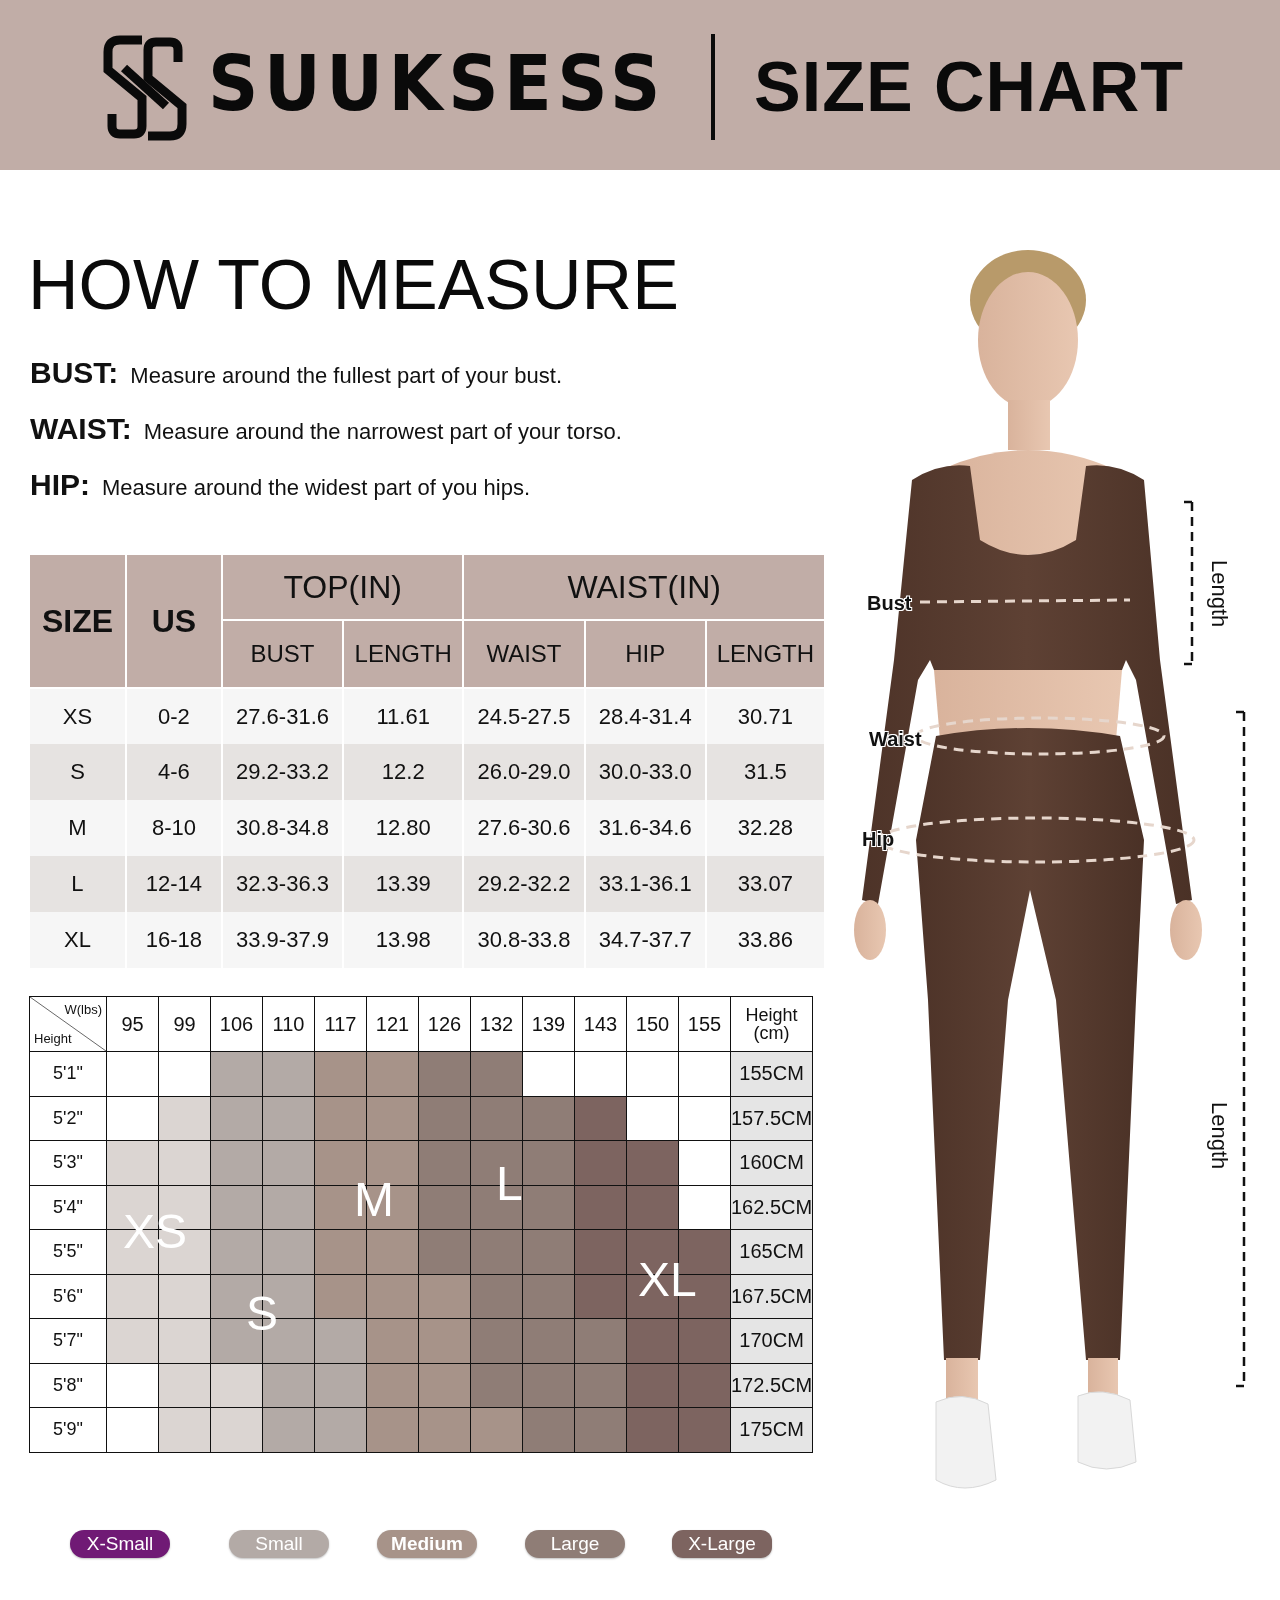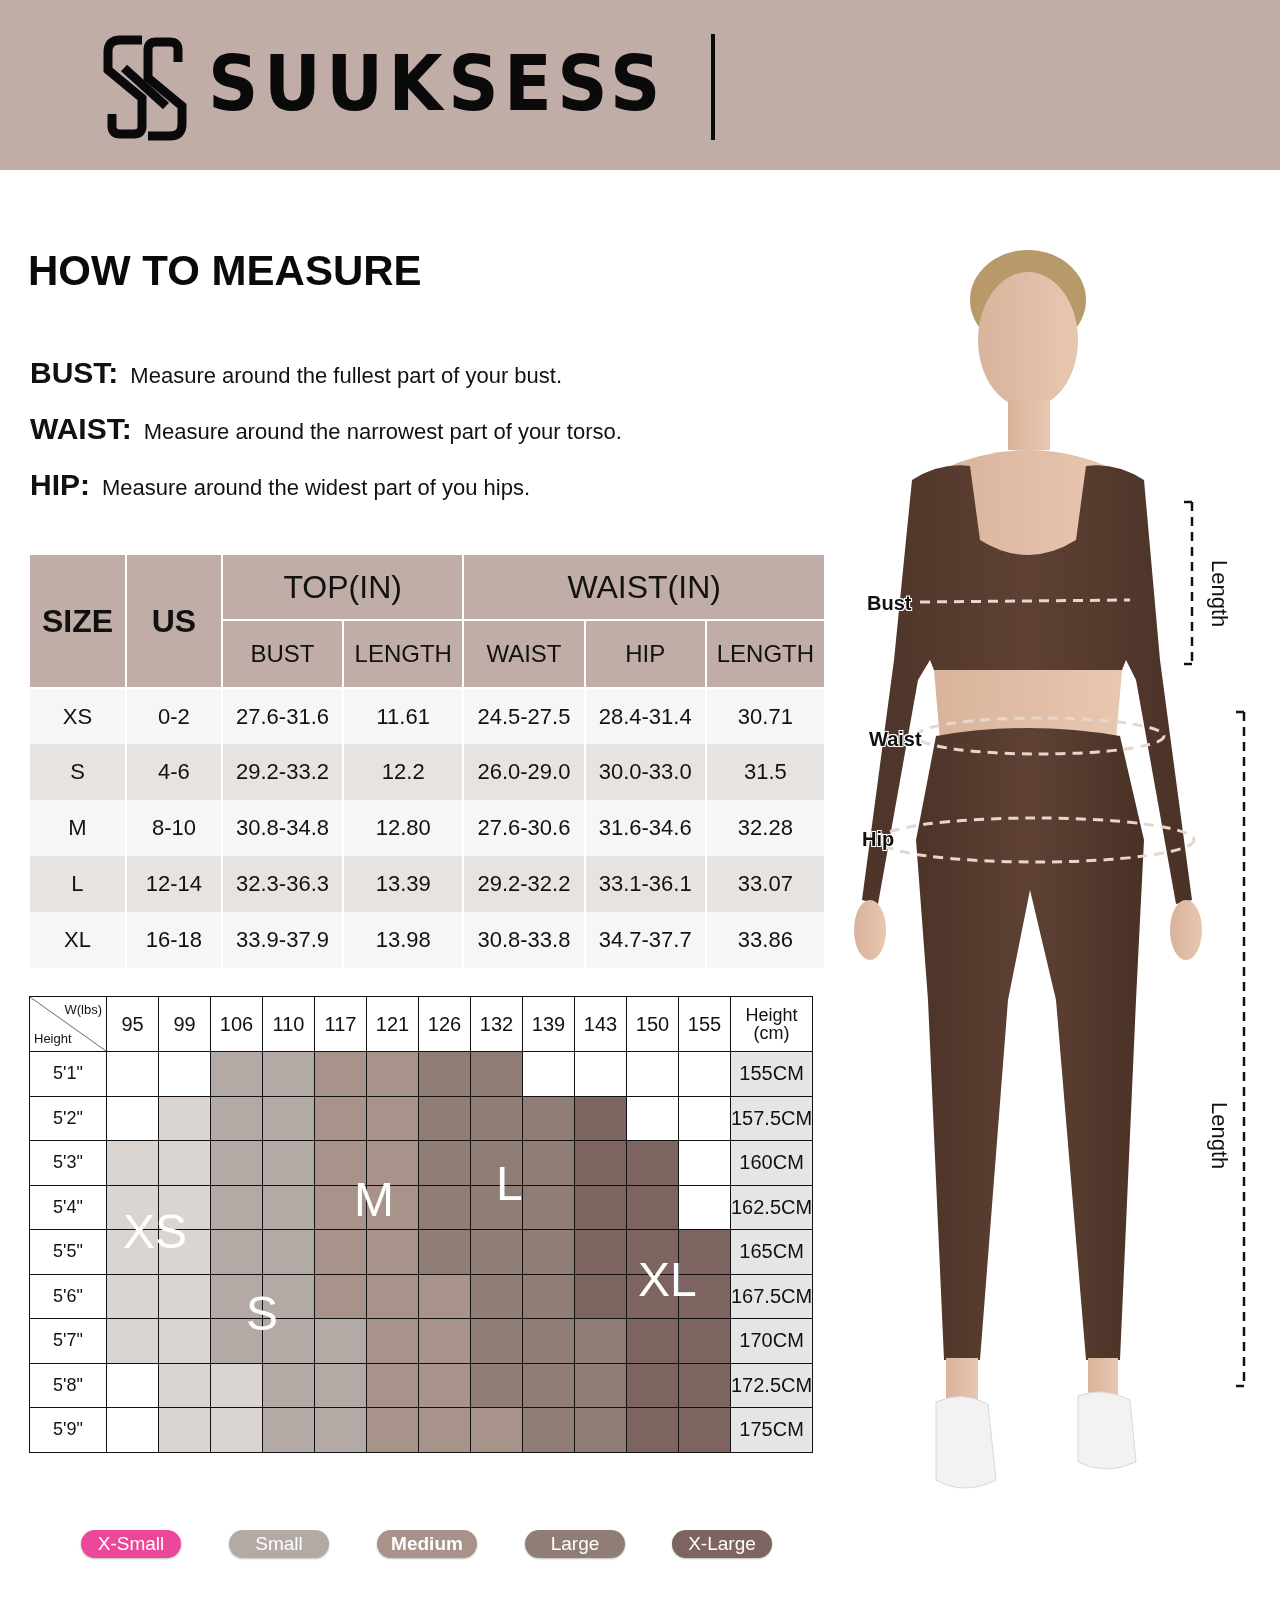--- a/index.html
+++ b/index.html
@@ -8,21 +8,21 @@
 
   
   .header { position: absolute; left: 0; top: 0; width: 1280px; height: 170px; background: #c1ada7; }
   .logo-mark { position: absolute; left: 102px; top: 34px; width: 86px; height: 108px; }
   .brand { position: absolute; left: 208px; top: 46px; font-size: 76px; font-weight: 900; letter-spacing: 6px;
            font-family: "DejaVu Sans", sans-serif; color: #0a0a0a; line-height: 1; transform: scaleX(0.92); transform-origin: left; }
   .header-divider { position: absolute; left: 711px; top: 34px; width: 4px; height: 106px; background: #0a0a0a; }
   .header-title { position: absolute; left: 754px; top: 52px; font-size: 70px; font-weight: 700; color: #0a0a0a; line-height: 1; letter-spacing: 1px; }
 
   
-  .htm-title { position: absolute; left: 28px; top: 250px; font-size: 42px; font-weight: 700; color: #0a0a0a; line-height: 1; }
+  .htm-title { position: absolute; left: 28px; top: 250px; font-size: 70px; font-weight: 400; color: #0a0a0a; line-height: 1; }
   .measure-line { position: absolute; left: 30px; font-size: 22px; color: #111; line-height: 1; white-space: nowrap; }
   .measure-line .lbl { font-weight: 700; font-size: 30px; margin-right: 12px; }
 
   
   .size-table { position: absolute; left: 28px; top: 553px; width: 798px; border-collapse: collapse; table-layout: fixed; }
   .size-table td, .size-table th { text-align: center; vertical-align: middle; }
   .size-table th { background: #c1ada7; font-weight: 400; color: #111; border: 2px solid #ffffff; }
   .size-table th.big { font-size: 32px; font-weight: 700; }
   .size-table th.grp { font-size: 32px; font-weight: 400; height: 66px; }
   .size-table th.sub { font-size: 24px; height: 68px; }
@@ -67,20 +67,21 @@
 <body>
 
 <div class="header">
   <svg class="logo-mark" viewBox="0 0 86 108">
     <path d="M40 6 H18 Q6 6 6 18 V36 L40 64 V92 Q40 100 32 100 H18 Q10 100 10 92 V80" fill="none" stroke="#0a0a0a" stroke-width="9"></path>
     <path d="M46 102 H68 Q80 102 80 90 V72 L46 44 V16 Q46 8 54 8 H68 Q76 8 76 16 V28" fill="none" stroke="#0a0a0a" stroke-width="9"></path>
     <path d="M22 34 L64 72" stroke="#0a0a0a" stroke-width="9"></path>
   </svg>
   <div class="brand">SUUKSESS</div>
   <div class="header-divider"></div>
+  <div class="header-title">SIZE CHART</div>
 </div>
 
 <div class="htm-title">HOW TO MEASURE</div>
 <div class="measure-line" style="top:358px">
   <span class="lbl">BUST:</span><span>Measure around the fullest part of your bust.</span>
 </div>
 <div class="measure-line" style="top:414px">
   <span class="lbl">WAIST:</span><span>Measure around the narrowest part of your torso.</span>
 </div>
 <div class="measure-line" style="top:470px">
@@ -350,25 +351,25 @@
       </tr>
     </tbody>
 </table>
 
 <div class="zone-label" style="left:123px; top:1208px;">XS</div>
 <div class="zone-label" style="left:246px; top:1290px;">S</div>
 <div class="zone-label" style="left:354px; top:1176px;">M</div>
 <div class="zone-label" style="left:496px; top:1160px;">L</div>
 <div class="zone-label" style="left:638px; top:1256px;">XL</div>
 
-<div class="legend-pill" style="left:81px; background:#ec4899;">X-Small</div>
+<div class="legend-pill" style="left:70px; background:#701a75;">X-Small</div>
 <div class="legend-pill" style="left:229px; background:#b3aaa6;text-align:center;">Small</div>
 <div class="legend-pill" style="left:377px; background:#a79389;font-weight:bold;">Medium</div>
 <div class="legend-pill" style="left:525px; background:#8f7d76;">Large</div>
-<div class="legend-pill" style="left:672px; background:#7d6460;">X-Large</div>
+<div class="legend-pill" style="left:672px; background:#7d6460;border-radius:11px;">X-Large</div>
 
 <div class="photo">
   <svg width="440" height="1340" viewBox="0 0 440 1340">
     <defs>
       <linearGradient id="skin" x1="0" x2="1">
           <stop offset="0" stop-color="#d9b39c"></stop>
           <stop offset="1" stop-color="#e8c7b1"></stop>
         </linearGradient>
       <linearGradient id="cloth" x1="0" x2="1">
           <stop offset="0" stop-color="#4d3328"></stop>

